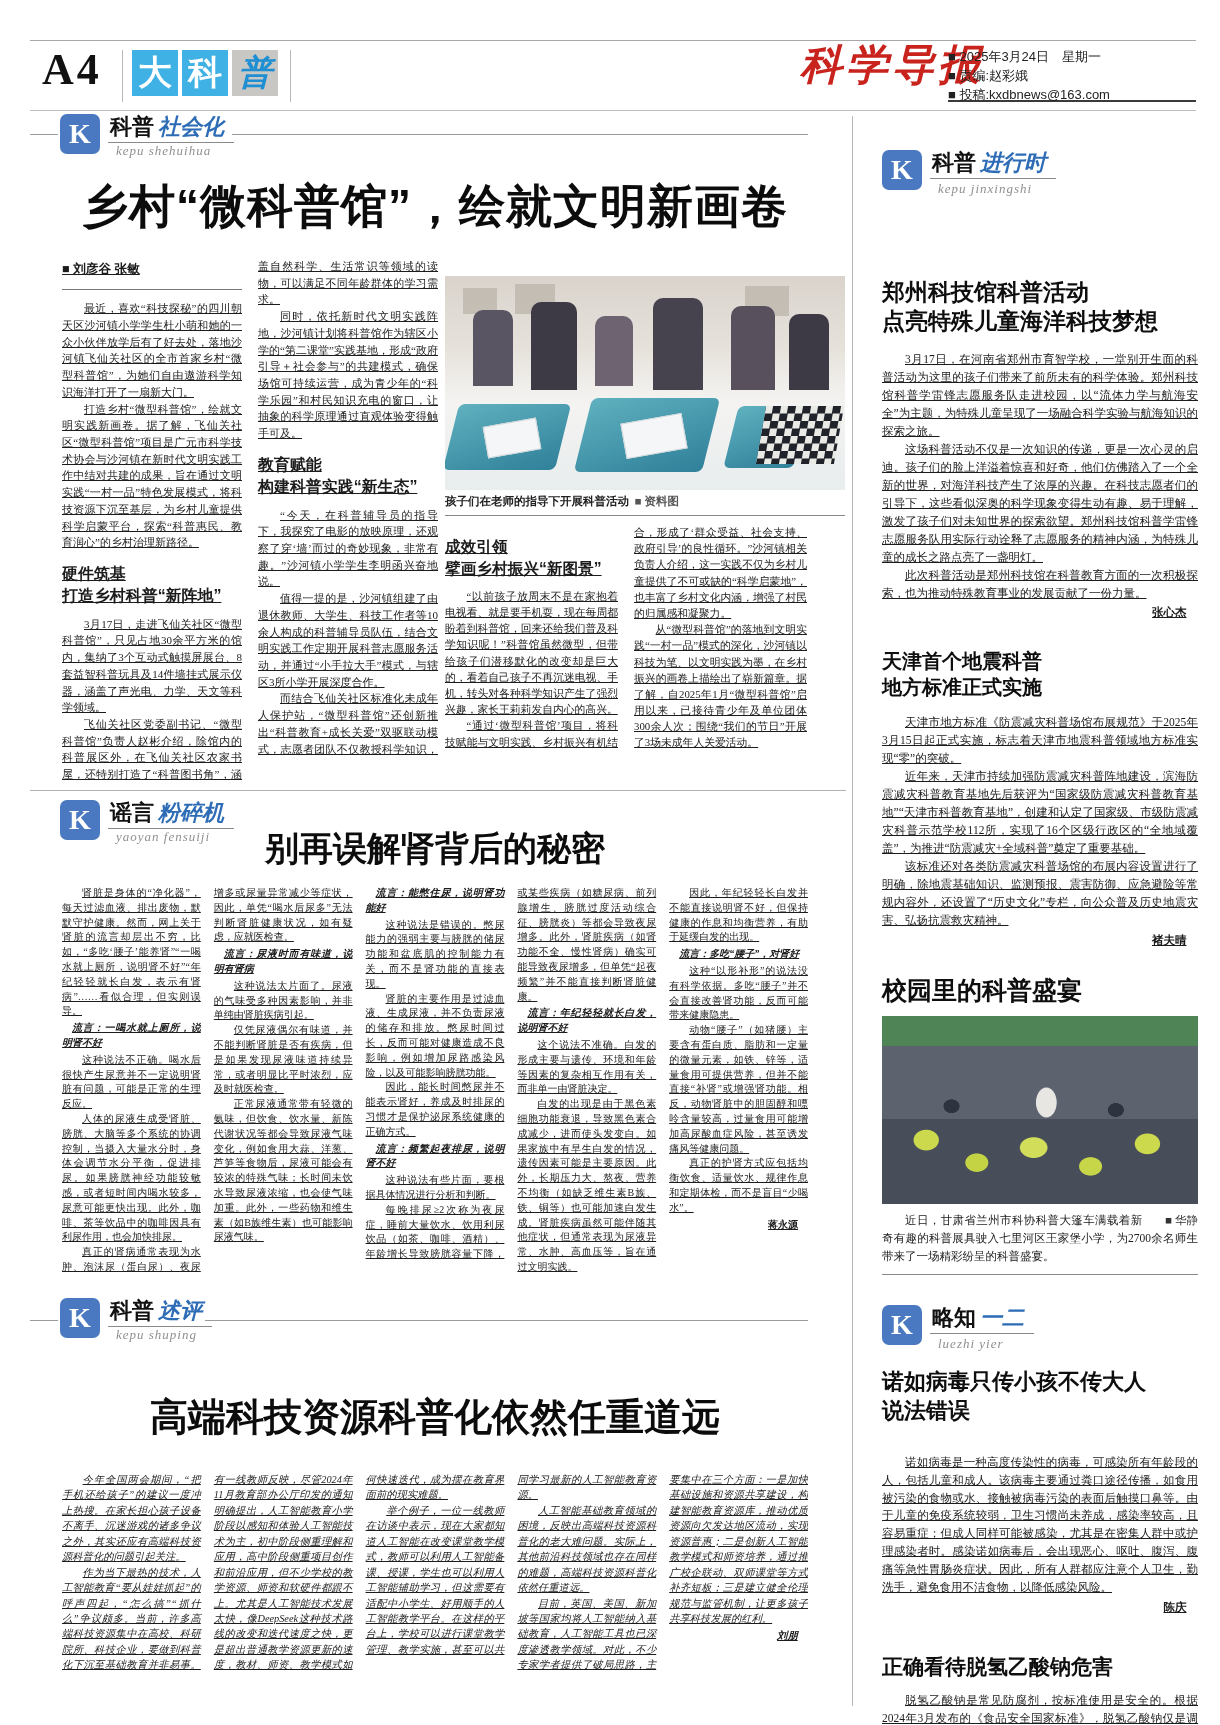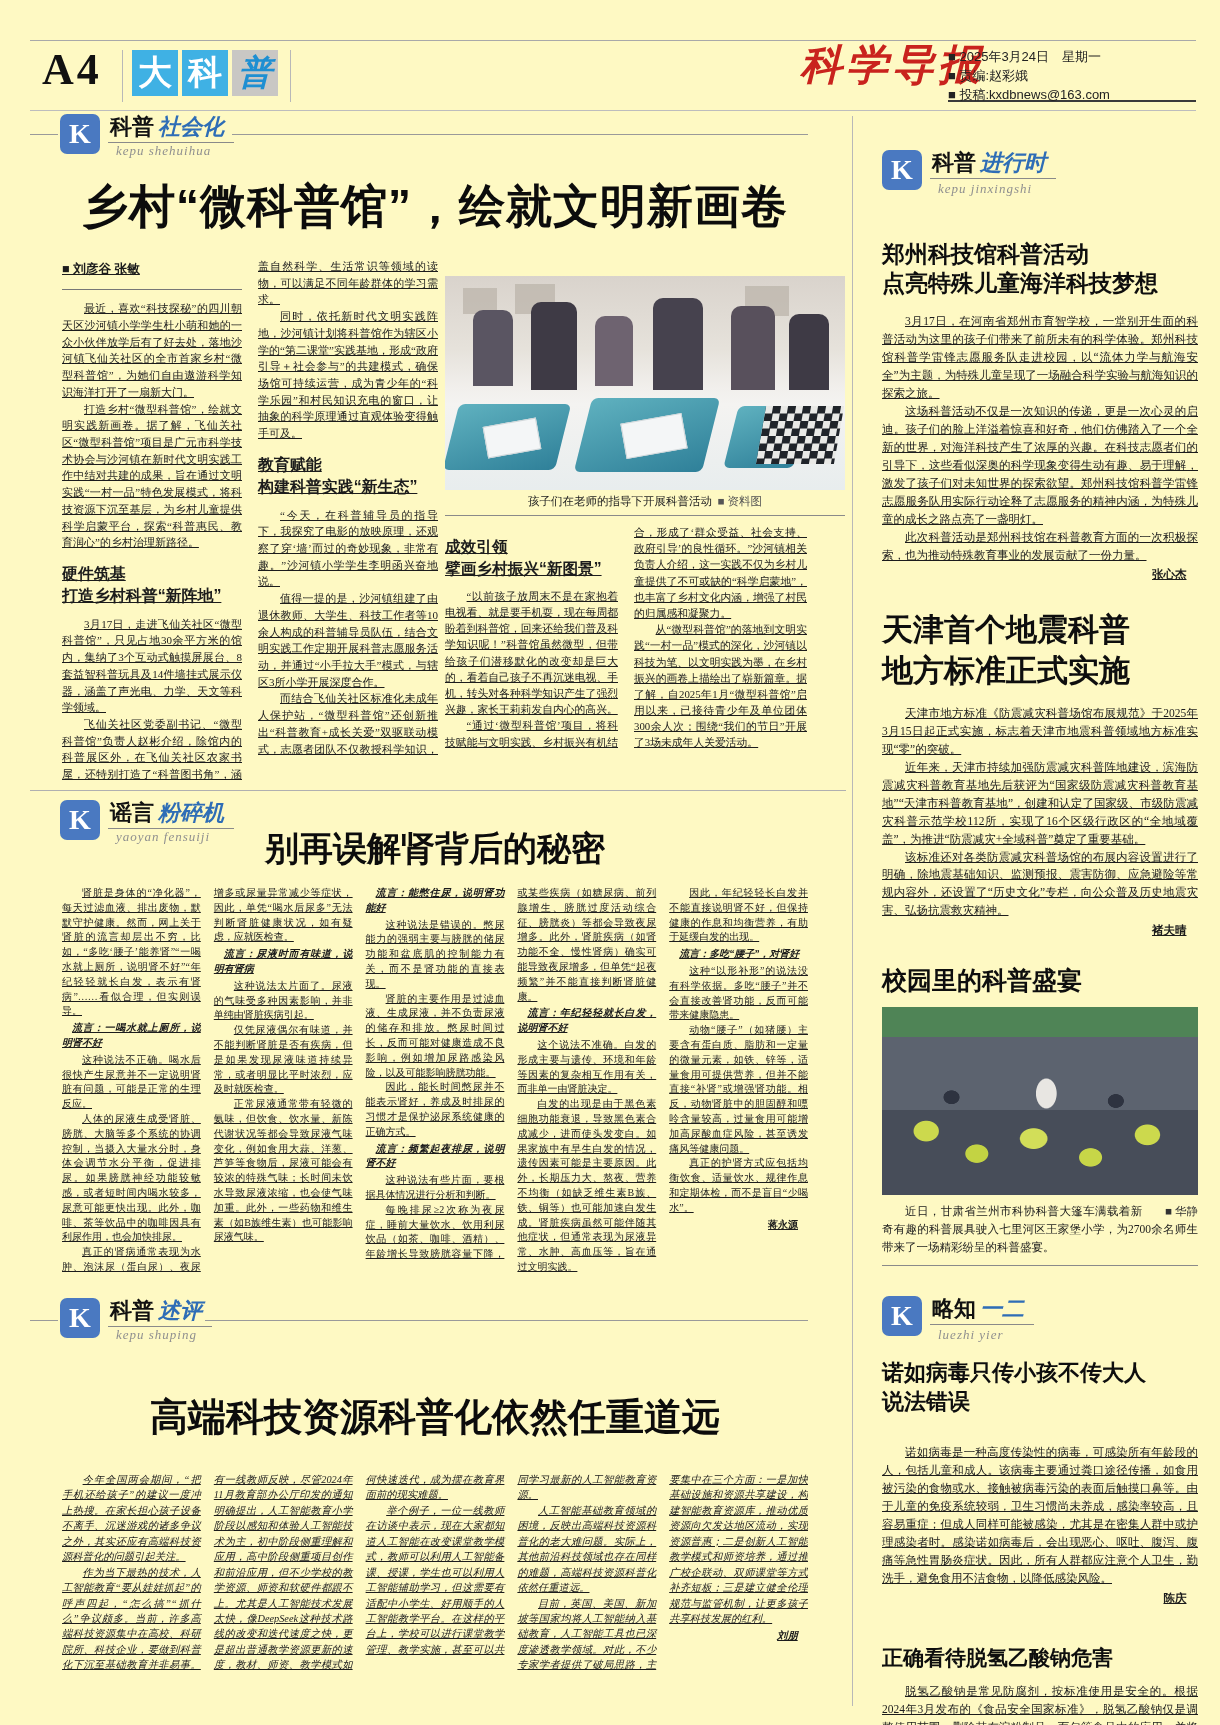--- a/index.html
+++ b/index.html
@@ -1,16 +1,16 @@
 <!DOCTYPE html>
 <html><head>
 <meta charset="utf-8">
 <style>
   html,body{margin:0;padding:0;background:#e9e7e2;}
-  .page{position:relative;width:1220px;height:1725px;margin:0 auto;background:#fef9c3;
+  .page{position:relative;width:1220px;height:1725px;margin:0 auto;background:#ffffff;
         font-family:"Liberation Serif","DejaVu Serif",serif;color:#1c1c1c;overflow:hidden;}
   .rule{position:absolute;background:#9a9a9a;height:1px;}
   .vrule{position:absolute;background:#b8b8b8;width:1px;}
 
   
   .pageno{position:absolute;left:42px;top:44px;font-family:"Liberation Serif",serif;
           font-weight:bold;font-size:44px;letter-spacing:3px;color:#111;}
   .tiles{position:absolute;left:132px;top:50px;display:flex;gap:4px;}
   .tile{width:46px;height:46px;display:flex;align-items:center;justify-content:center;
         font-family:"Liberation Sans","DejaVu Sans",sans-serif;font-weight:900;font-size:34px;}
@@ -65,32 +65,32 @@
   .photo-lead{position:absolute;left:445px;top:276px;width:400px;height:214px;overflow:hidden;
      background:linear-gradient(180deg,#d9d3cc 0%,#e6e2db 34%,#f1efec 52%,#f4f3f1 60%,#e8edee 100%);}
   .frame{position:absolute;background:#b9b2a8;opacity:.7;}
   .fig{position:absolute;border-radius:10px 10px 0 0;}
   .tray{position:absolute;background:linear-gradient(160deg,#5fb1bf,#2f8099);transform:skewX(-14deg);
         border-radius:6px;}
   .card{position:absolute;background:#f4f6f7;border:1px solid #cfd6d9;transform:rotate(-10deg);}
   .board{position:absolute;right:6px;bottom:26px;width:78px;height:58px;
         background:repeating-conic-gradient(#20242a 0 25%,#e9e9e6 0 50%);background-size:15px 15px;
         transform:skewX(-10deg);}
-  .cap-lead{position:absolute;left:445px;top:494px;width:400px;font-size:11.5px;text-align:center;
-        border-bottom:1px solid #8a8a8a;padding-bottom:6px;color:#222;}
+  .cap-lead{position:absolute;left:445px;top:494px;width:400px;font-size:11.5px;text-align:left;
+        border-bottom:1px solid #8a8a8a;padding-bottom:6px;color:#222;font-weight:bold;}
   .credit{color:#555;}
 
   
   .rightcol{position:absolute;left:882px;top:142px;width:316px;font-size:11.5px;line-height:1.56;
             text-align:justify;}
   .rightcol .rb{position:relative;margin:0 0 0 0;}
   .rh{font-family:"Liberation Sans","DejaVu Sans",sans-serif;font-weight:900;color:#0e0e0e;
       text-align:left;line-height:1.3;}
-  .rh1{font-size:23px;margin:40px 0 14px;}
-  .rh2{font-size:31px;margin:26px 0 14px;}
+  .rh1{font-size:23px;margin:78px 0 14px;}
+  .rh2{font-size:20px;margin:26px 0 14px;}
   .rh3{font-size:25px;margin:24px 0 10px;}
   .rh4{font-size:22px;margin:40px 0 28px;}
   .rh5{font-size:21px;margin:36px 0 12px;}
   .photo-campus{width:316px;height:188px;overflow:hidden;position:relative;
      background:
        radial-gradient(22px 18px at 14% 66%,#ccd94d 0 55%,transparent 60%),
        radial-gradient(20px 16px at 30% 78%,#c3d343 0 55%,transparent 60%),
        radial-gradient(24px 18px at 48% 70%,#d2de59 0 55%,transparent 60%),
        radial-gradient(20px 16px at 66% 80%,#c7d648 0 55%,transparent 60%),
        radial-gradient(22px 18px at 84% 68%,#ccd94d 0 55%,transparent 60%),

